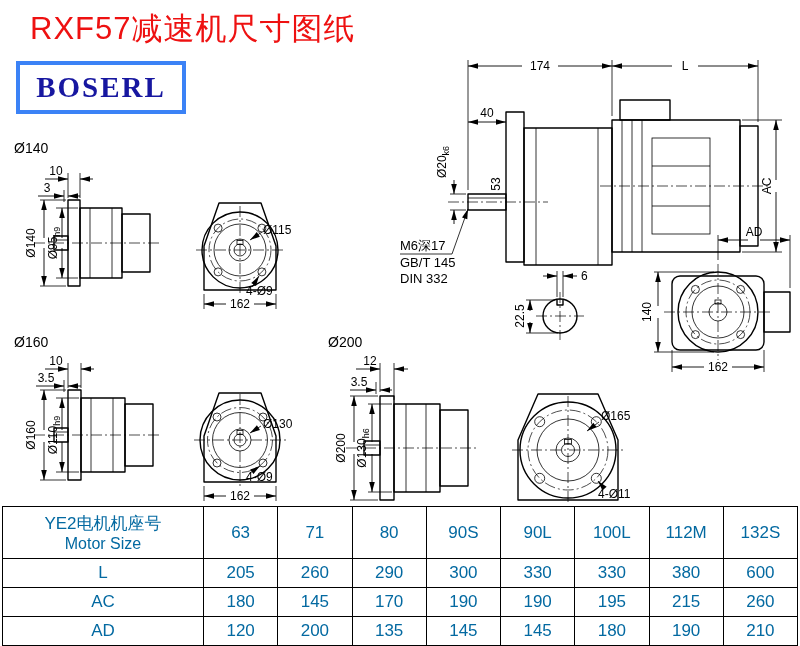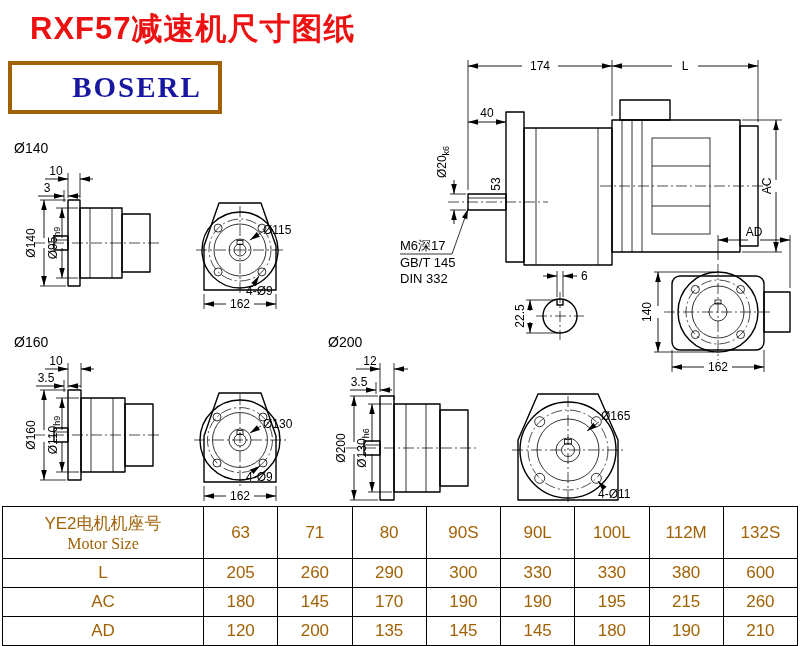--- a/index.html
+++ b/index.html
@@ -1,34 +1,34 @@
 <!DOCTYPE html>
 <html><head>
 <meta charset="utf-8">
 <style>
   html,body{margin:0;padding:0;background:#fff;}
   .page{position:relative;width:800px;height:646px;background:#fff;font-family:"Liberation Sans",sans-serif;overflow:hidden;}
-  .title{position:absolute;left:30px;top:8px;font-size:31px;font-weight:bold;color:#ee1111;letter-spacing:1px;white-space:nowrap;text-align:right;}
-  .logo{position:absolute;left:8px;top:61px;width:162px;height:45px;border:4px solid #a16207;display:flex;align-items:center;justify-content:center;background:#fff;padding-left:44px;}
+  .title{position:absolute;left:30px;top:8px;font-size:31px;font-weight:normal;color:#ee1111;letter-spacing:1px;white-space:nowrap;text-align:right;}
+  .logo{position:absolute;left:16px;top:61px;width:162px;height:45px;border:4px solid #3b82f6;display:flex;align-items:center;justify-content:center;background:#fff;}
   .logo-text{font-family:"Liberation Serif",serif;font-size:29px;font-weight:bold;color:#1717a0;letter-spacing:2px;}
   svg.drawing{position:absolute;left:0;top:0;}
   svg text{font-family:"Liberation Sans",sans-serif;fill:#000;}
   .dt{font-size:12px;}
   .lbl{font-size:14px;}
   .nt{font-size:13px;}
   .sub{font-size:9px;}
   .ol{fill:none;stroke:#000;stroke-width:1.4;stroke-linejoin:round;}
   .tl{fill:none;stroke:#000;stroke-width:0.8;}
   .dim{fill:none;stroke:#000;stroke-width:0.9;}
   .cl{fill:none;stroke:#000;stroke-width:0.7;stroke-dasharray:11 3 2 3;}
   .dimtable{position:absolute;left:2px;top:506px;width:796px;border-collapse:collapse;table-layout:fixed;background:#fff;}
-  .dimtable td{border:1px solid #000;text-align:center;vertical-align:middle;font-size:17px;font-weight:normal;color:#a16207;padding:0;}
+  .dimtable td{border:1px solid #000;text-align:center;vertical-align:middle;font-size:17px;font-weight:normal;color:#0369a1;padding:0;}
   .dimtable tr{height:29px;}
   .dimtable tr.hr{height:52px;}
-  .hdr-en{font-family:Liberation Serif, serif;font-size:16px;}
+  .hdr-en{font-family:Liberation Sans, sans-serif;font-size:16px;}
 </style>
 </head>
 <body>
 
 <div class="page">
 
   <div class="title">RXF57减速机尺寸图纸</div>
 
   <div class="logo">
     <span class="logo-text">BOSERL</span>

